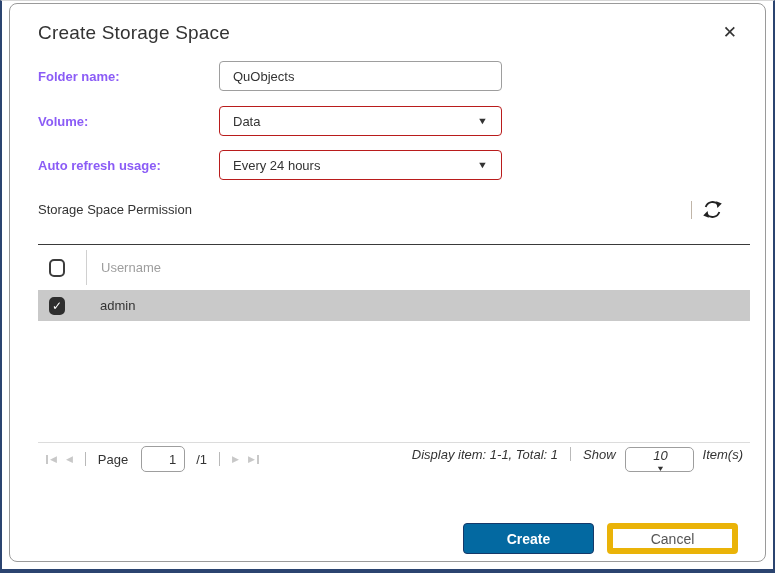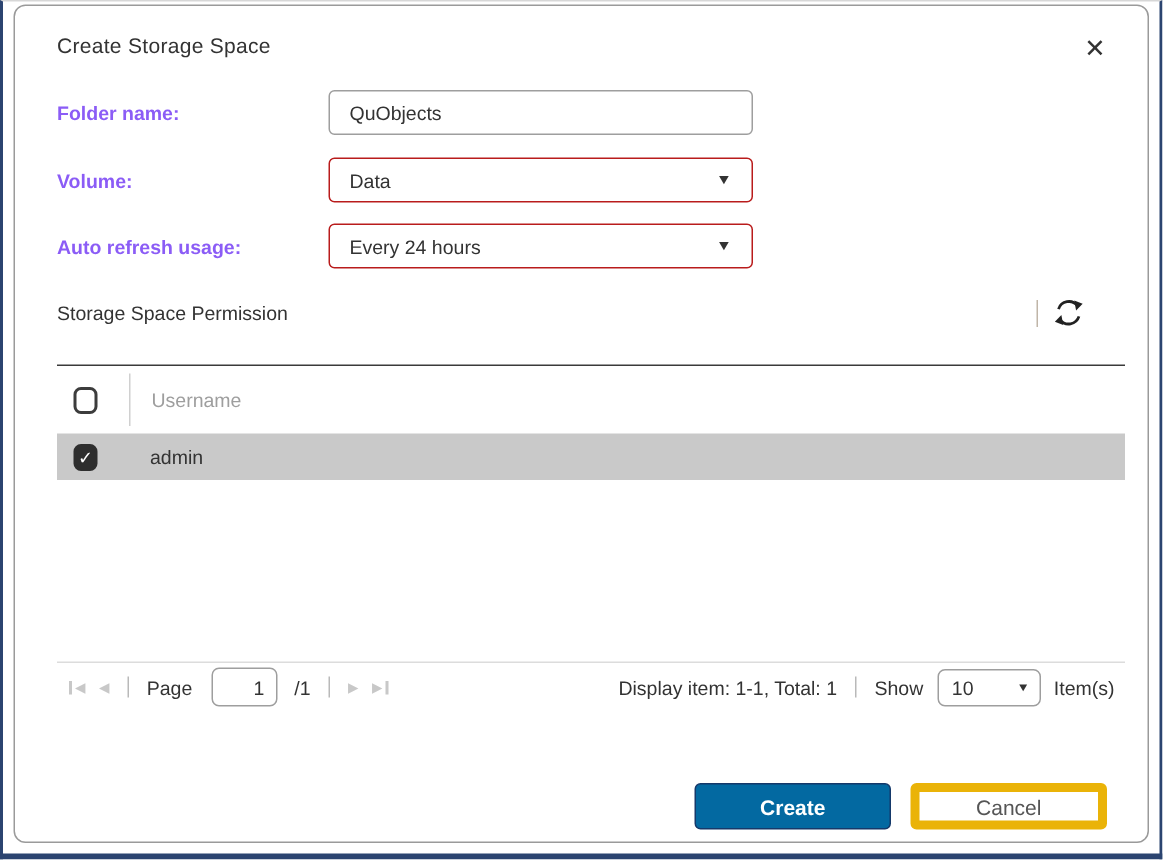--- a/index.html
+++ b/index.html
@@ -6,21 +6,21 @@
   html,body { width:775px; height:573px; }
   body { font-family:"Liberation Sans","DejaVu Sans",sans-serif; background:#ffffff; position:relative; overflow:hidden; }
 
   .frame { position:absolute; inset:0; border-left:2px solid #2b4470; border-right:2px solid #2b4470; border-bottom:4px solid #2b4470; border-top:1px solid #d7d7d7; }
 
   .dialog { position:absolute; left:7px; right:7px; top:2px; bottom:7px; background:#fff;
             border:1px solid #9a9a9a; border-radius:8px; display:flex; flex-direction:column; }
 
   
   .dlg-header { display:flex; align-items:flex-start; justify-content:space-between; margin:18px 26px 0 28px; }
-  .dlg-title { font-size:14px; color:#333; letter-spacing:.2px; }
+  .dlg-title { font-size:19px; color:#333; letter-spacing:.2px; }
   .close-btn { font-size:17px; color:#333; cursor:pointer; line-height:1; padding:2px; }
 
   
   .form-row { display:flex; align-items:center; margin:0 28px; }
   .form-row.r1 { margin-top:17px; }
   .form-row.r2 { margin-top:15px; }
   .form-row.r3 { margin-top:14px; }
   .form-label { width:181px; font-size:13px; font-weight:700; color:#8b5cf6; }
   .text-input { width:283px; height:30px; border:1px solid #9e9e9e; border-radius:4px; font-size:13px;
                 color:#333; padding:0 13px; outline:none; font-family:inherit; }
@@ -57,23 +57,23 @@
 
   
   .pg-bar { border-top:1px solid #dcdcdc; margin:0 15px 0 28px; height:33px; display:flex; align-items:center; font-size:13px; color:#333; }
   .pg-left { display:flex; align-items:center; gap:9px; padding-left:8px; }
   .pg-arrow { color:#c8c8c8; font-size:9px; cursor:pointer; line-height:1; }
   .pg-arrow.bar-left { border-left:2px solid #c8c8c8; padding-left:2px; }
   .pg-arrow.bar-right { border-right:2px solid #c8c8c8; padding-right:2px; }
   .pg-sep { width:1px; height:14px; background:#b9b9b9; margin:0 3px; }
   .pg-input { width:44px; height:26px; border:1px solid #9e9e9e; border-radius:5px; text-align:right;
               padding-right:8px; font-size:13px; color:#333; outline:none; font-family:inherit; margin:0 2px 0 4px; }
-  .pg-right { margin-left:auto; display:flex; align-items:center; gap:9px; padding-right:7px; }
+  .pg-right { margin-left:auto; display:flex; gap:9px; padding-right:7px;font-style:italic; }
   .show-box { width:69px; height:25px; border:1px solid #9e9e9e; border-radius:5px; display:flex; align-items:center;
-              justify-content:space-between; padding:0 6px 0 9px; font-size:13px; color:#333; cursor:pointer; }
+              justify-content:space-between; padding:0 6px 0 9px; font-size:13px; color:#333; cursor:pointer;flex-direction:column; }
   .show-box .caret { font-size:9px; }
 
   
   .btn-bar { margin-top:48px; display:flex; justify-content:flex-end; gap:13px; padding-right:27px; }
   .btn { width:131px; height:31px; border-radius:4px; font-size:14px; display:flex; align-items:center;
          justify-content:center; cursor:pointer; font-family:inherit; }
   .btn-create { background:#0369a1; color:#fff; font-weight:700; border:1px solid #15396a; }
   .btn-cancel { background:#fff; color:#555; border:6px solid #eab308; }
 </style>
 </head>

